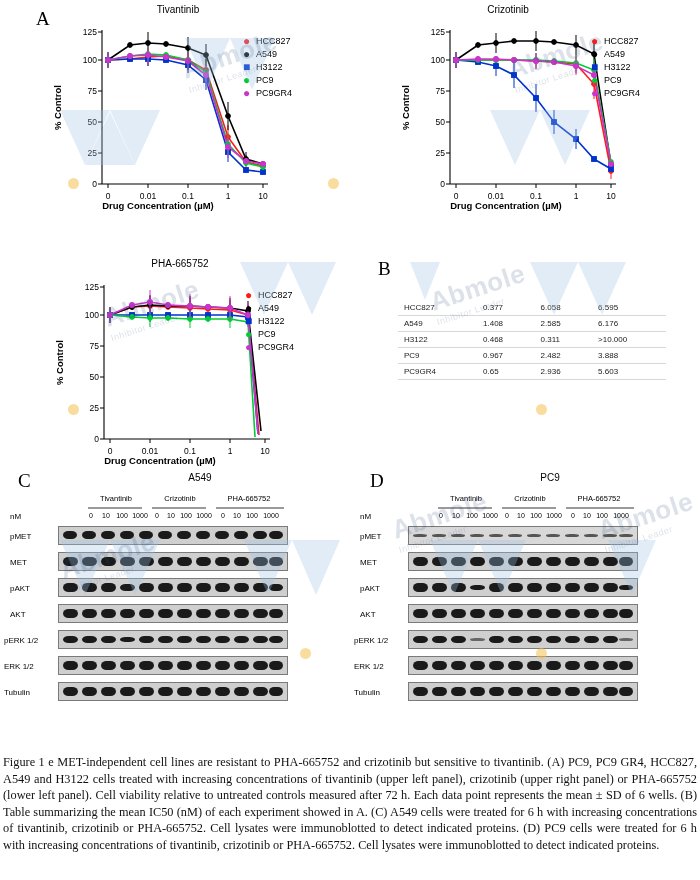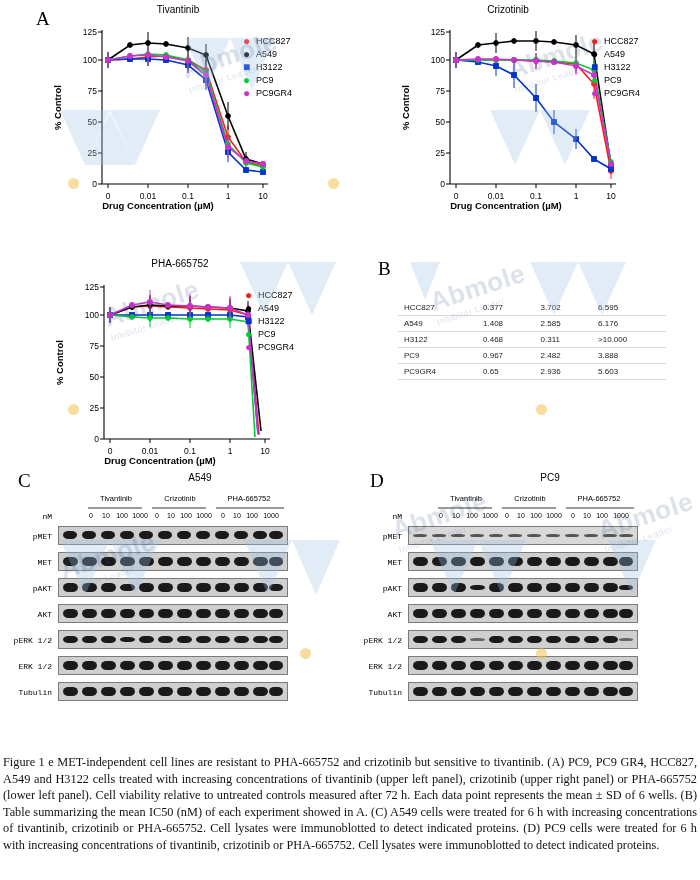--- a/index.html
+++ b/index.html
@@ -54,21 +54,21 @@
   
   .tbl{
     position:absolute;font-family:"Liberation Sans",sans-serif;font-size:8px;
     border-collapse:collapse;color:#222;
   }
   .tbl td,.tbl th{padding:3px 6px;text-align:left;font-weight:normal;}
   .tbl thead th{border-bottom:1px solid #444;font-size:7.5px;}
   .tbl tbody td{border-bottom:1px solid #d8d8d8;}
   .tbl .hdr-blank{border-bottom:1px solid #444;}
   .blot-label{
-    font-family:Liberation Mono, monospace;font-size:8px;position:absolute;text-align:right;
+    font-family:Liberation Sans, sans-serif;font-size:8px;position:absolute;
   }
   .drug-label{
     font-family:"Liberation Sans",sans-serif;font-size:7.5px;position:absolute;text-align:center;
   }
   .conc-label{
     font-family:"Liberation Sans",sans-serif;font-size:7px;position:absolute;text-align:center;
   }
   .blot-title{
     font-family:"Liberation Sans",sans-serif;font-size:10px;position:absolute;text-align:center;
   }
@@ -541,21 +541,21 @@
       </div>
   </div>
 
   <table class="tbl" style="left:398px;top:300px;width:268px;">
     <thead>
     </thead>
     <tbody>
       <tr>
         <td>HCC827</td>
         <td>0.377</td>
-        <td>3.702</td>
+        <td>6.058</td>
         <td>6.595</td>
       </tr>
       <tr>
         <td>A549</td>
         <td>1.408</td>
         <td>2.585</td>
         <td>6.176</td>
       </tr>
       <tr>
         <td>H3122</td>

